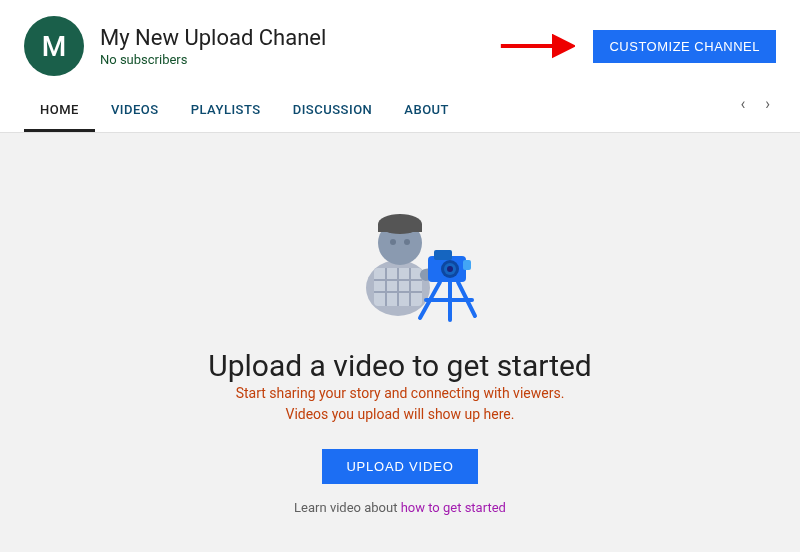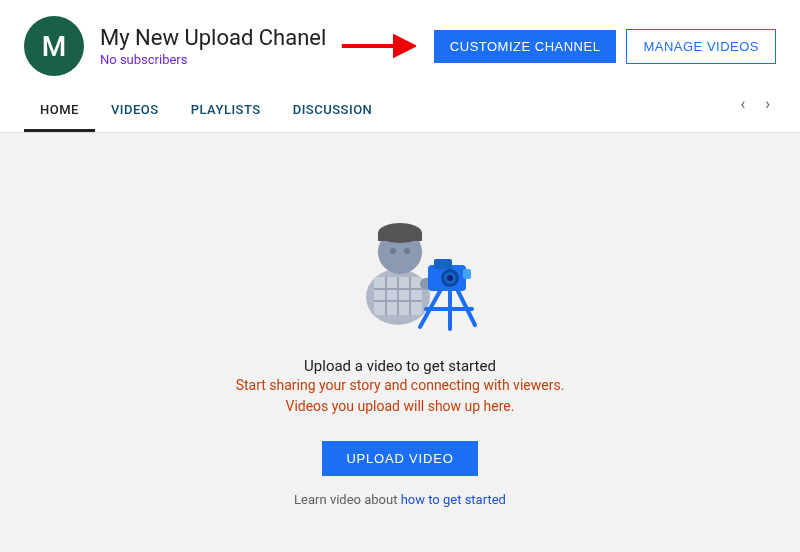--- a/index.html
+++ b/index.html
@@ -46,21 +46,21 @@
     }
 
     .channel-text .channel-name {
       font-size: 22px;
       font-weight: 400;
       color: #212121;
     }
 
     .channel-text .subscribers {
       font-size: 13px;
-      color: #6d28d9;
+      color: #14532d;
       margin-top: 2px;
     }
 
     .channel-actions {
       display: flex;
       align-items: center;
       gap: 10px;
     }
 
     
@@ -146,21 +146,21 @@
       height: calc(552px - 125px);
     }
 
     .illustration {
       width: 160px;
       height: 140px;
       margin-bottom: 20px;
     }
 
     .upload-title {
-      font-size: 15px;
+      font-size: 30px;
       font-weight: 400;
       color: #212121;
       text-align: center;
     }
 
     .upload-subtitle {
       font-size: 14px;
       color: #c2410c;
       text-align: center;
       max-width: 340px;
@@ -180,21 +180,21 @@
       cursor: pointer;
       margin-bottom: 16px;
     }
 
     .learn-more {
       font-size: 13px;
       color: #606060;
     }
 
     .learn-more a {
-      color: #1d4ed8;
+      color: #a21caf;
       text-decoration: none;
     }
   </style>
 </head>
 <body>
 
 <div class="header">
   <div class="channel-info-row">
     <div class="channel-left">
       <div class="avatar">
@@ -211,29 +211,29 @@
         <svg class="arrow-svg" viewBox="0 0 90 36" xmlns="http://www.w3.org/2000/svg">
           <defs>
             <marker id="arrowhead" markerWidth="6" markerHeight="6" refX="3" refY="3" orient="auto">
               <polygon points="0 0, 6 3, 0 6" fill="#e00"></polygon>
             </marker>
           </defs>
           <line x1="4" y1="18" x2="80" y2="18" stroke="#e00" stroke-width="5" marker-end="url(#arrowhead)"></line>
         </svg>
       </div>
       <button class="btn btn-blue">CUSTOMIZE CHANNEL</button>
-      <button class="btn btn-outline">MANAGE VIDEOS</button>
     </div>
   </div>
 
   <div class="nav-tabs">
     <div class="nav-tab active">HOME</div>
     <div class="nav-tab">VIDEOS</div>
     <div class="nav-tab">PLAYLISTS</div>
     <div class="nav-tab">DISCUSSION</div>
+    <div class="nav-tab">ABOUT</div>
     <div class="nav-arrows">
       <span class="nav-arrow">‹</span>
       <span class="nav-arrow">›</span>
     </div>
   </div>
 </div>
 
 <div class="main-content">
 
   <svg class="illustration" viewBox="0 0 160 140" xmlns="http://www.w3.org/2000/svg">

